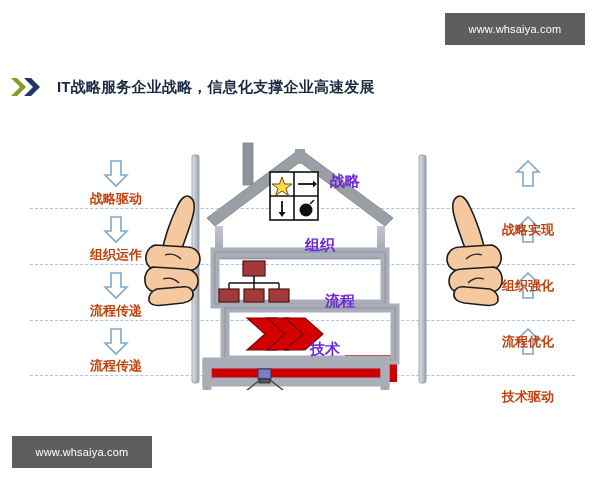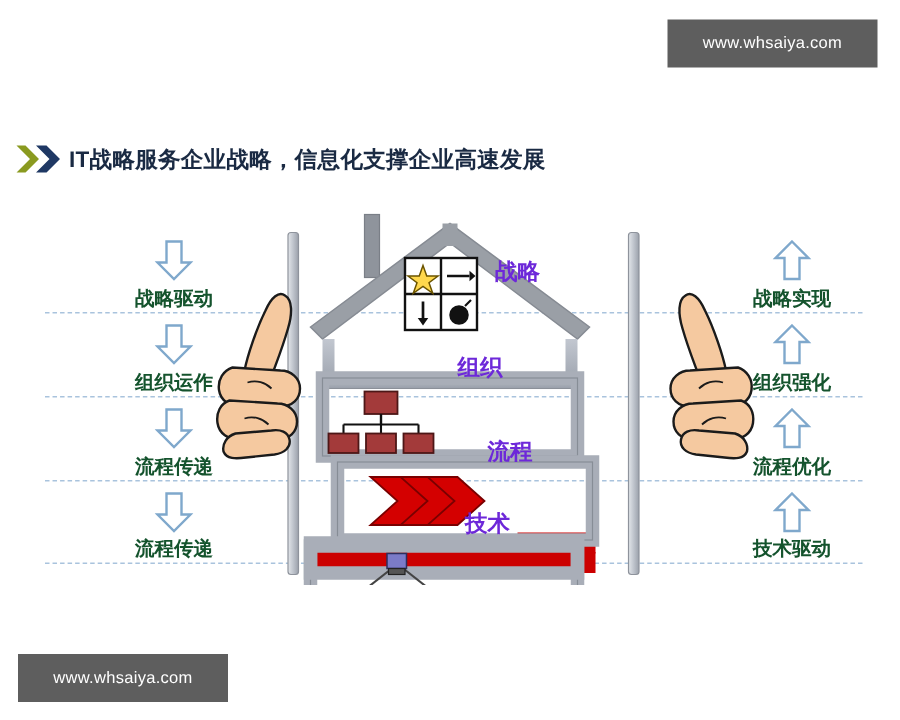--- a/index.html
+++ b/index.html
@@ -18,40 +18,40 @@
   }
   .wm-tr{right:15px;top:13px;width:140px;height:32px;}
   .wm-bl{left:12px;top:436px;width:140px;height:32px;}
   .wm-faint{
     position:absolute;right:12px;top:387px;
     font-size:11px;color:#b9b9b9;letter-spacing:.5px;
     white-space:nowrap;
   }
 
   
-  .title-row{position:absolute;left:10px;top:76px;display:flex;align-items:center;gap:2px;margin-top:19px;}
+  .title-row{position:absolute;left:10px;top:76px;display:flex;align-items:center;gap:13px;}
   .chev-logo{width:34px;height:22px;display:block;}
   .title-text{
     font-size:15px;font-weight:bold;color:#1a2a43;
     white-space:nowrap;letter-spacing:.2px;
   }
 
   
   .dash{
     position:absolute;left:30px;width:545px;height:0;
     border-top:1px dashed #a9c3dd;
   }
 
   
   .side-lbl{
-    position:absolute;font-size:13px;font-weight:bold;color:#14532d;
+    position:absolute;font-size:13px;font-weight:bold;color:#c2410c;
     white-space:nowrap;text-align:center;
   }
   .lbl-left{left:68px;width:96px;}
-  .lbl-right{left:478px;width:100px;}
+  .lbl-right{left:478px;width:100px;margin-top:31px;}
 
   
   .sarrow{position:absolute;width:26px;height:28px;}
 
   
   .floor-lbl{
     position:absolute;font-size:15px;font-weight:bold;color:#6d28d9;
     white-space:nowrap;
   }
 </style>

